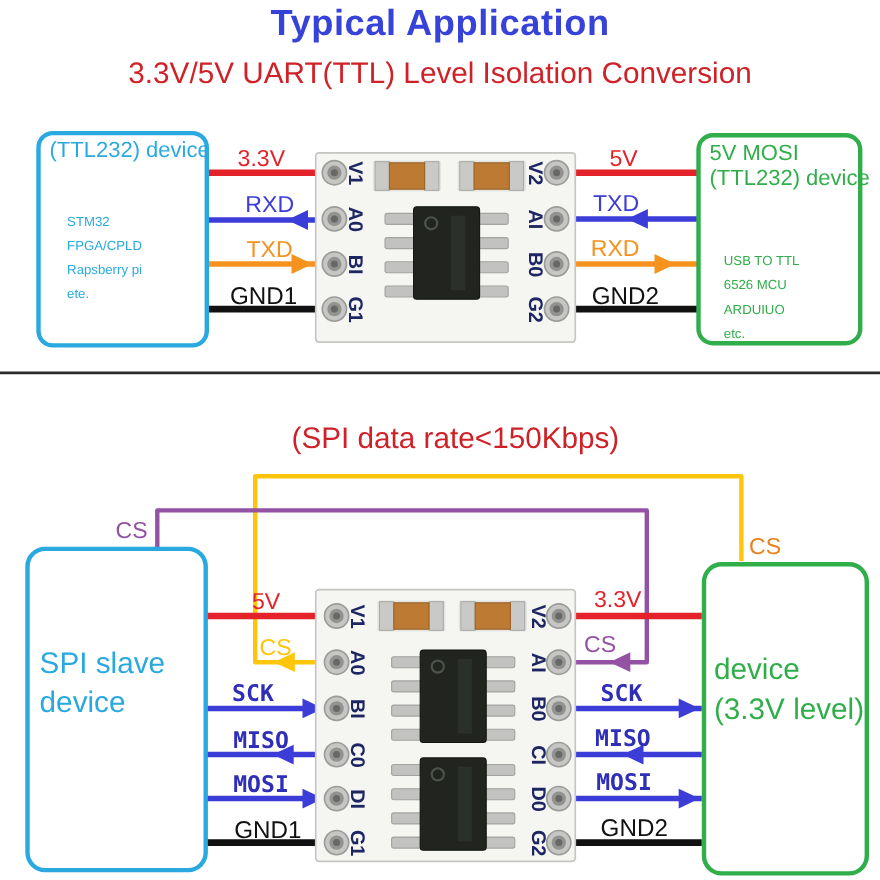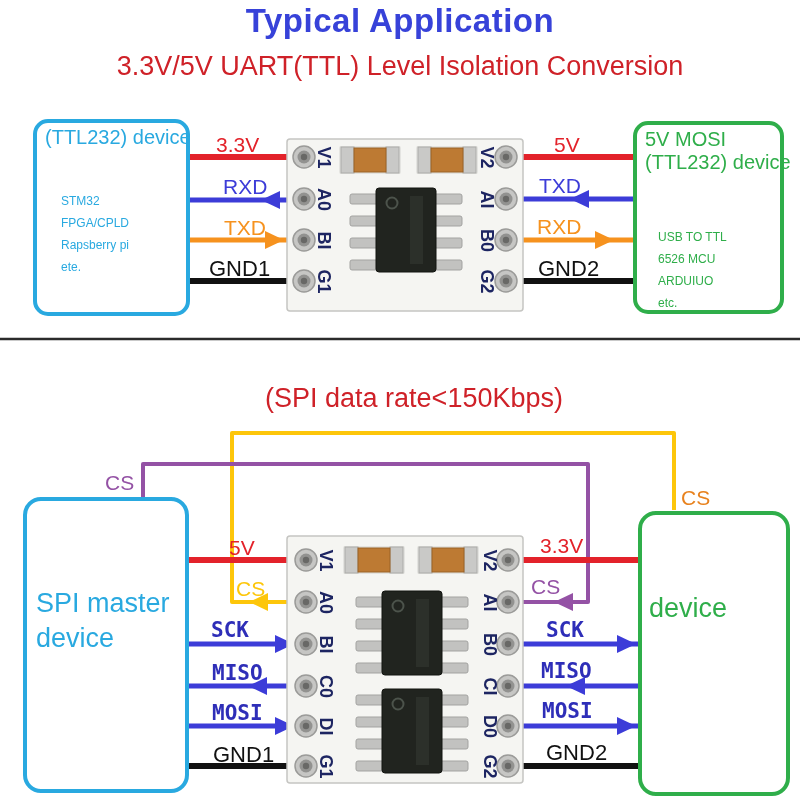--- a/index.html
+++ b/index.html
@@ -188,27 +188,28 @@
   <div class="pin" style="left:308px;top:189px;">A0</div>
   <div class="pin" style="left:308px;top:230px;">BI</div>
   <div class="pin" style="left:308px;top:271px;">G1</div>
   <div class="pin" style="left:471px;top:147px;">V2</div>
   <div class="pin" style="left:471px;top:189px;">AI</div>
   <div class="pin" style="left:471px;top:230px;">B0</div>
   <div class="pin" style="left:471px;top:271px;">G2</div>
 
   <div class="devbox cyan" style="left:23px;top:497px;width:158px;height:288px;border-width:4.5px;border-radius:18px;"></div>
   <div class="big-dev c-cyan" style="left:36px;top:586px;">
-    <div>SPI master</div>
+    <div>SPI slave</div>
     <div>device</div>
   </div>
 
   <div class="devbox green" style="left:638px;top:511px;width:144px;height:277px;border-width:4.5px;border-radius:18px;"></div>
   <div class="big-dev c-green" style="left:649px;top:590px;line-height:37px;">
     <div>device</div>
+    <div>(3.3V level)</div>
   </div>
 
   <div class="wl purple" style="left:105px;top:471px;">CS</div>
   <div class="wl orange2" style="left:681px;top:486px;">CS</div>
 
   <div class="wl red" style="left:229px;top:536px;">5V</div>
   <div class="wl yellow" style="left:236px;top:577px;">CS</div>
   <div class="wl mono" style="left:211px;top:618px;">SCK</div>
   <div class="wl mono" style="left:212px;top:661px;">MISO</div>
   <div class="wl mono" style="left:212px;top:701px;">MOSI</div>

